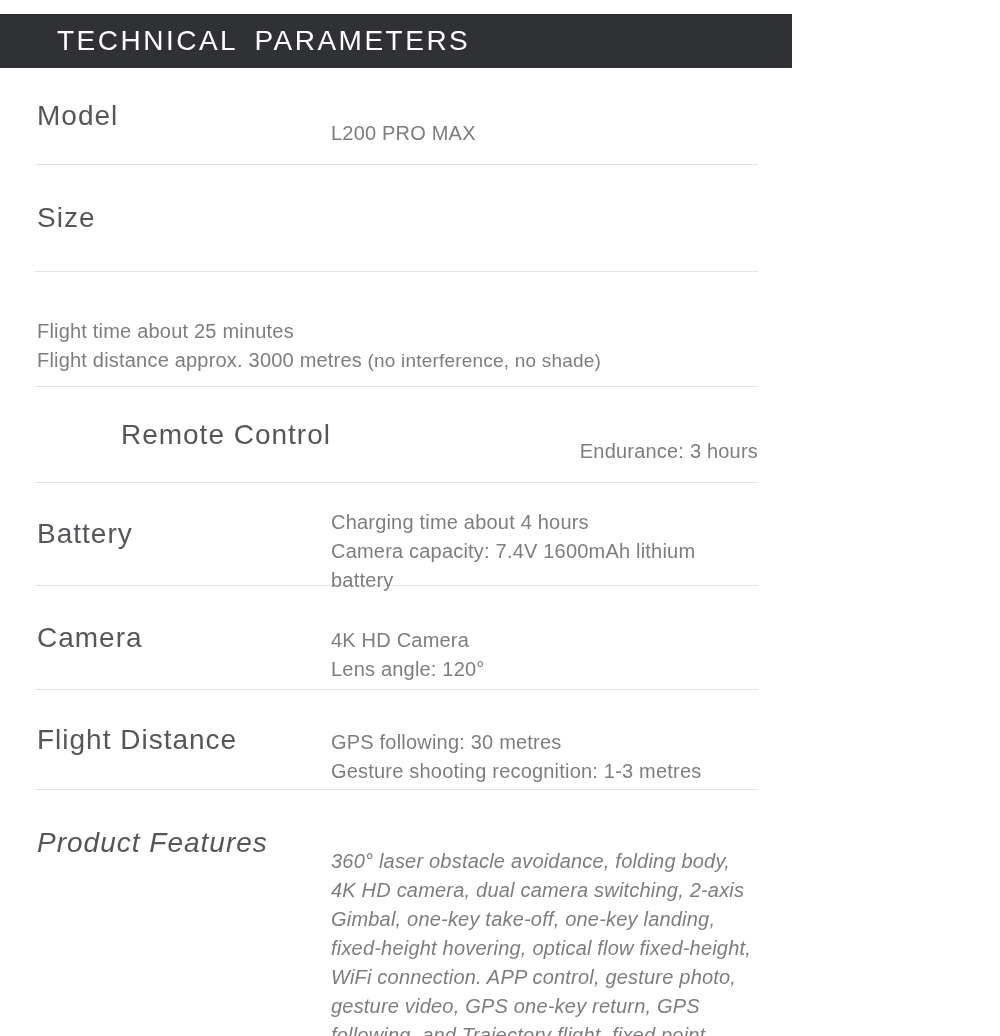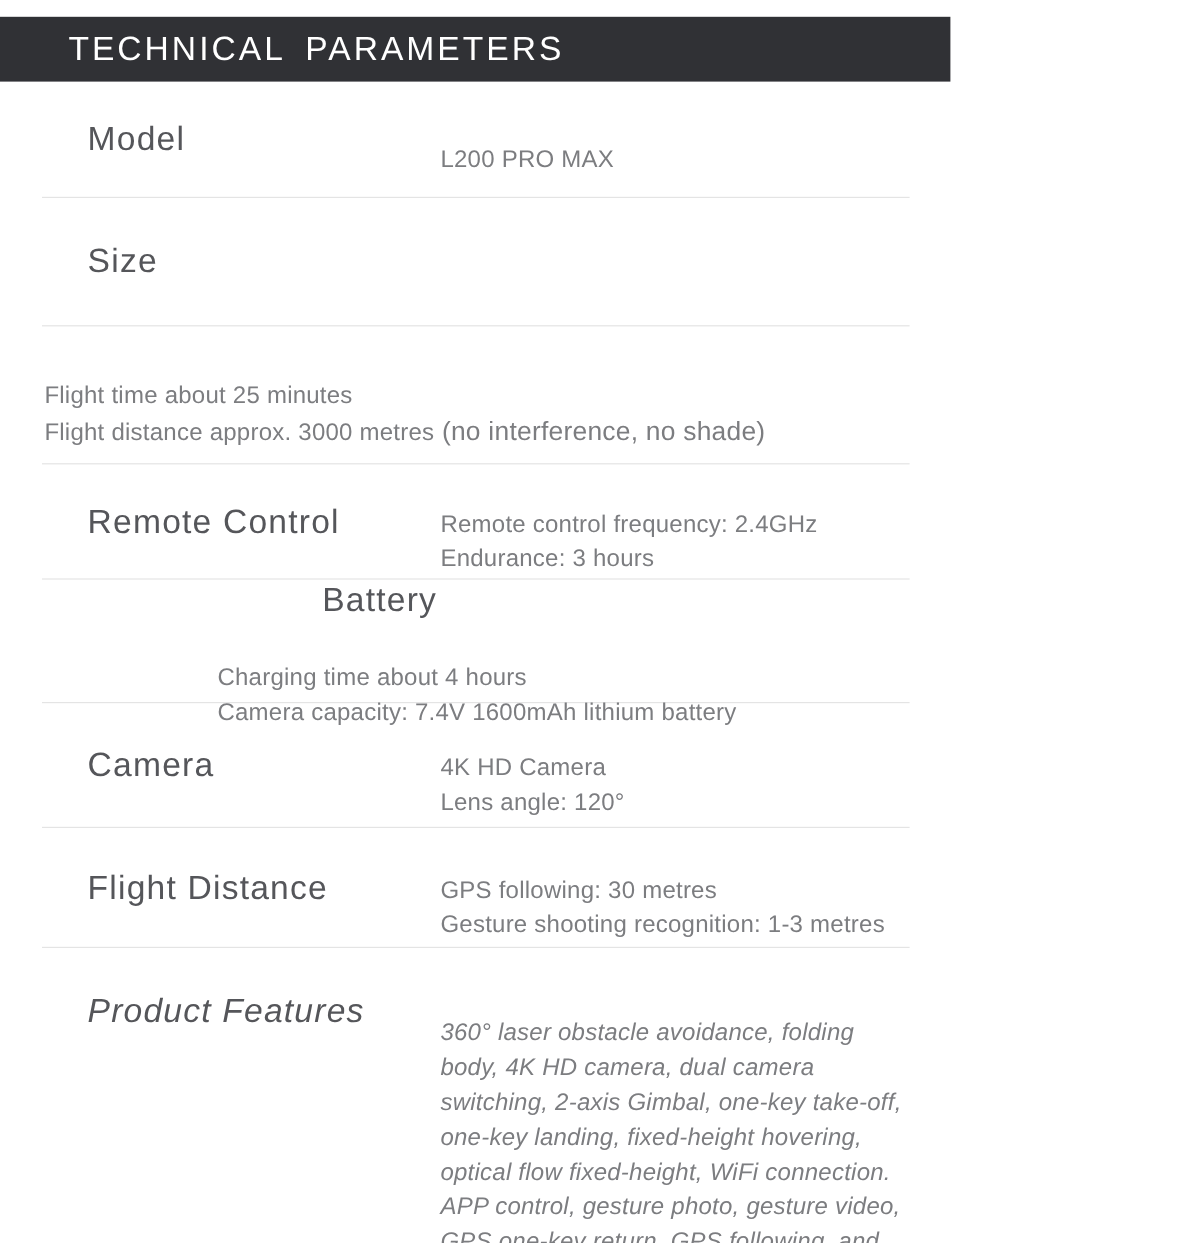--- a/index.html
+++ b/index.html
@@ -46,39 +46,38 @@
     padding-left: 2px;
   }
   .spec-label {
     flex: none;
     width: 294px;
     font-size: 28px;
     font-weight: 400;
     letter-spacing: 1px;
     color: var(--label-text, #55565a);
     line-height: 1.2;
-    margin-left: 36px;
   }
   .spec-value {
     flex: 1;
     font-size: 20px;
     color: var(--value-text, #7c7d80);
     line-height: 29px;
     letter-spacing: 0.2px;
     margin-top: 34px;
   }
   .value-line { margin: 0; }
-  .value-small { font-size: 22px; }
+  .value-small { font-size: 19px; }
 
   
   .row-0 { height: 97px; }
   .row-1 { height: 107px; }
   .row-2 { height: 115px; }
-  .row-3 { height: 96px; }
-  .row-4 { height: 103px; flex-direction: column; }
+  .row-3 { height: 96px; text-align: right; }
+  .row-4 { height: 103px; }
   .row-5 { height: 104px; }
   .row-6 { height: 100px; }
   .row-7 {
     min-height: 246px;
     border-bottom: none;
     align-items: flex-start;
     font-style: italic;
   }
   .row-7 .spec-label { padding-top: 36px; }
   .row-7 .spec-value { padding-top: 23px; padding-bottom: 20px; }
@@ -106,21 +105,20 @@
   <section class="spec-row row-2">
     <div class="spec-value">
           <p class="value-line">Flight time about 25 minutes</p>
           <p class="value-line">Flight distance approx. 3000 metres<span class="value-small"> (no interference, no shade)</span></p>
         </div>
   </section>
 
   <section class="spec-row row-3">
     <div class="spec-label">Remote Control</div>
     <div class="spec-value">
-          <p class="value-line">Remote control frequency: 2.4GHz</p>
           <p class="value-line">Endurance: 3 hours</p>
         </div>
   </section>
 
   <section class="spec-row row-4">
     <div class="spec-label">Battery</div>
     <div class="spec-value">
           <p class="value-line">Charging time about 4 hours</p>
           <p class="value-line">Camera capacity: 7.4V 1600mAh lithium battery</p>
         </div>

